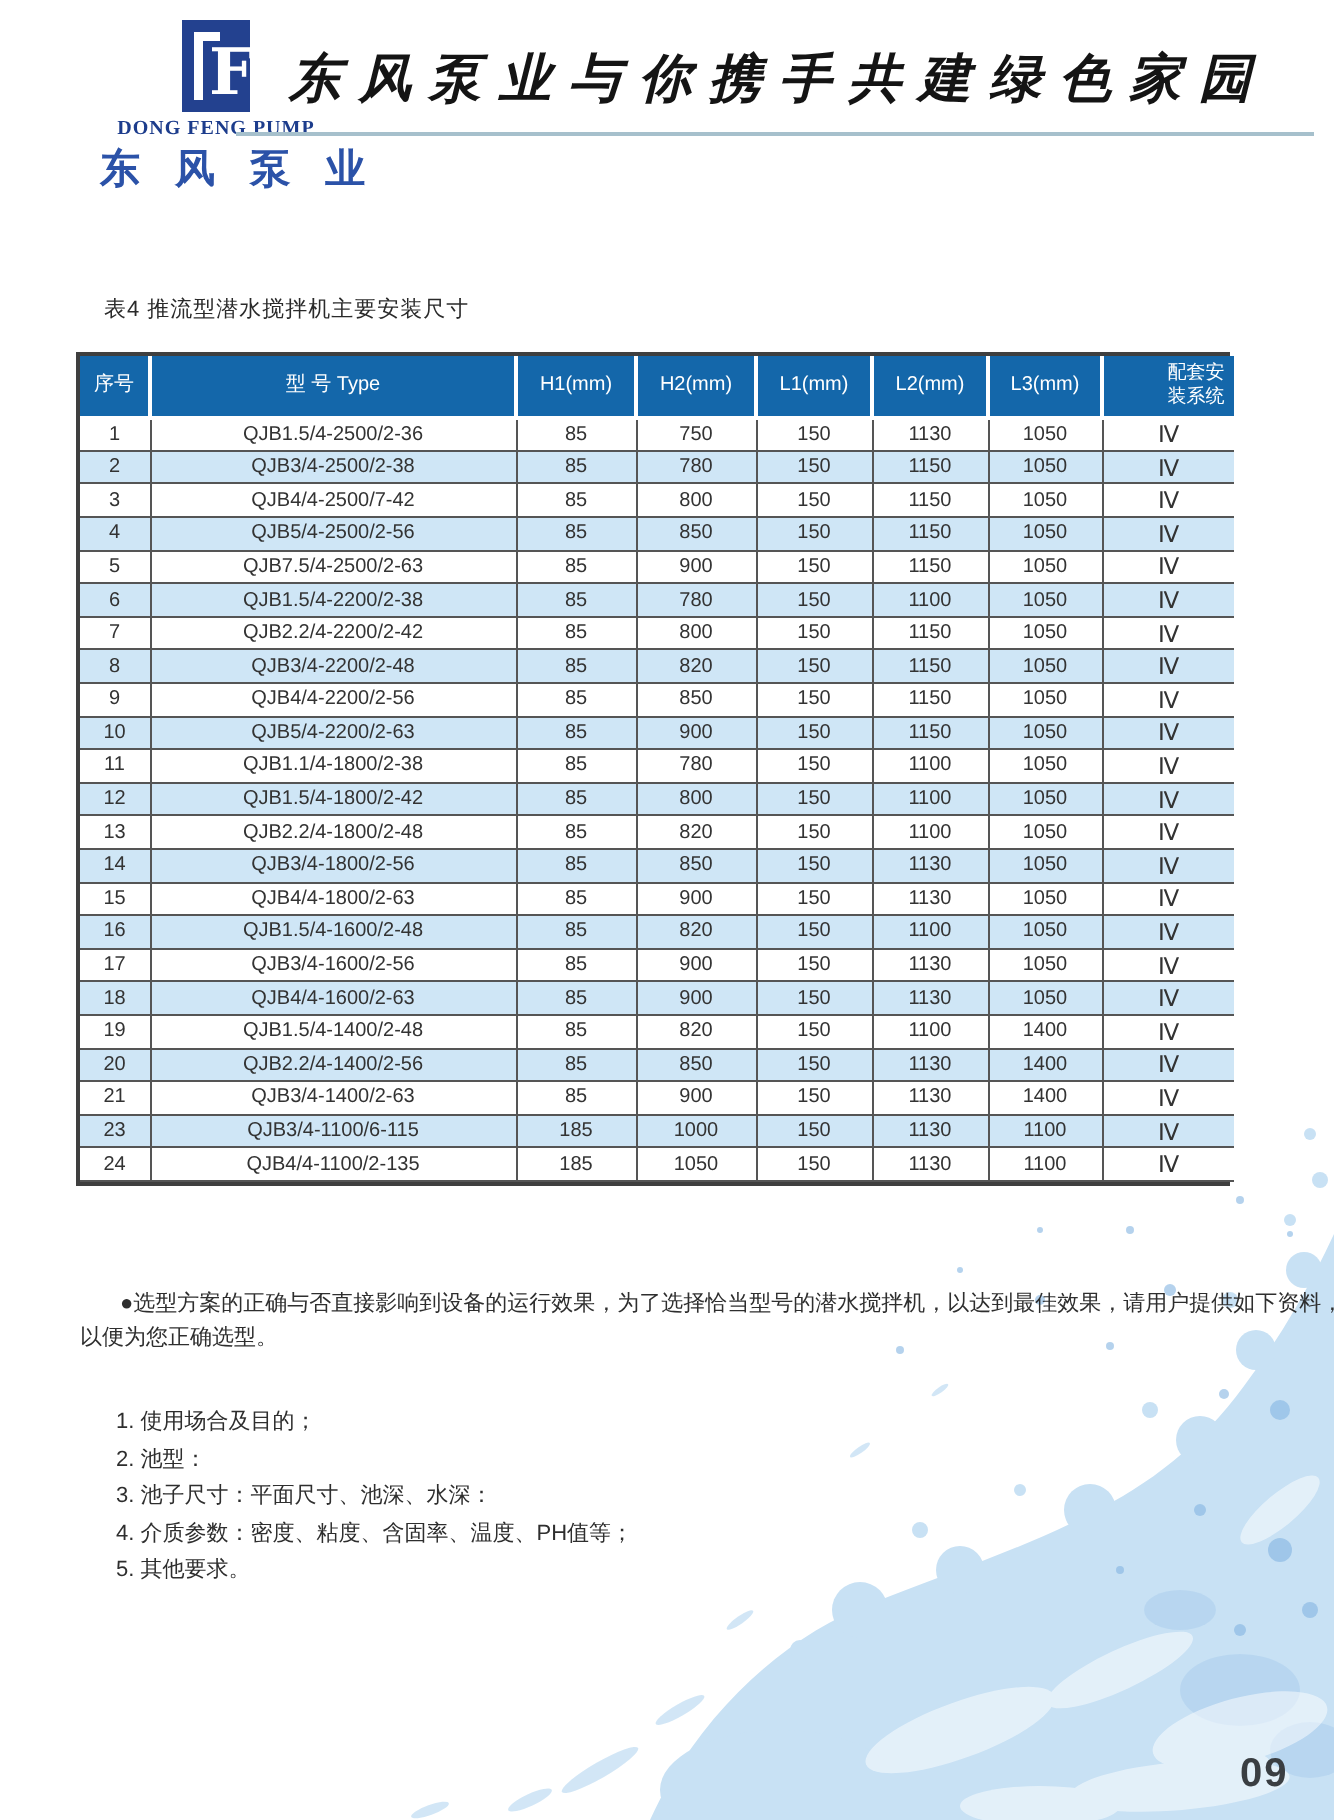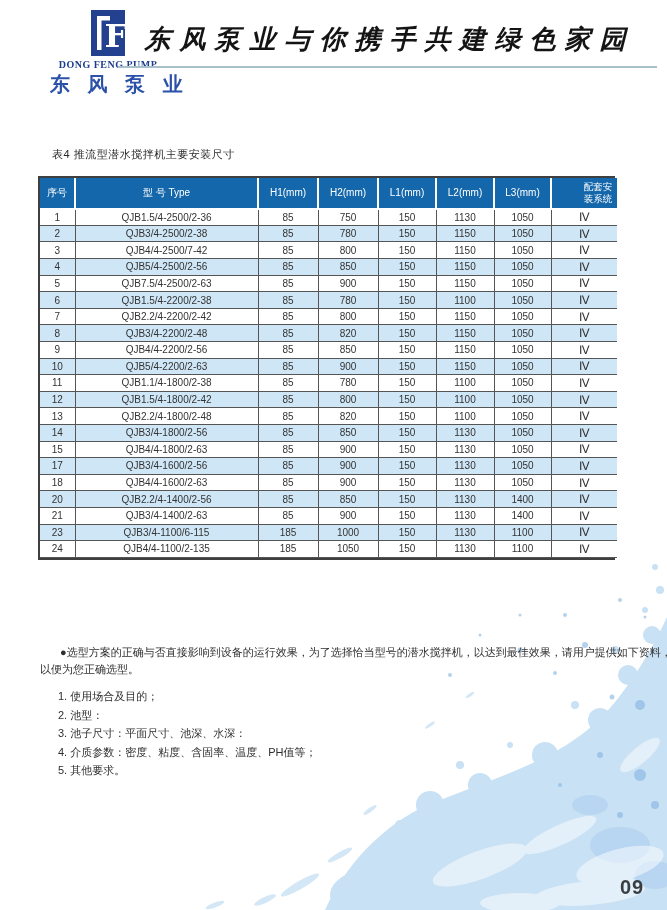--- a/index.html
+++ b/index.html
@@ -35,21 +35,21 @@
        vertical-align:middle; height:16.6px; padding:0 2px; background:#ffffff;
        white-space:nowrap; overflow:hidden; }
   td:first-child { border-left:none; }
   td:last-child  { border-right:none; font-size:11.5px; }
   tbody tr:nth-child(even) td { background:#cfe6f6; }
   
   .notes { position:absolute; left:40px; top:644px; width:606px; color:#2e2e2e;
            font-size:11px; line-height:17px; }
   .intro-line1 { padding-left:20px; white-space:nowrap; }
   .intro-line2 { white-space:nowrap; }
-  .notes-list { margin-top:9px; padding-left:18px; list-style:none; }
+  .notes-list { margin-top:24px; padding-left:18px; list-style:none; }
   .notes-list li { line-height:18.5px; white-space:nowrap; }
   
   .splash { position:absolute; left:0; top:555px; width:667px; height:355px; z-index:0;
             pointer-events:none; }
   .content-layer { position:absolute; inset:0; z-index:1; }
   .page-number { position:absolute; left:620px; top:876px; z-index:2; font-size:20px;
                  font-weight:bold; color:#3a3e42; letter-spacing:1px; }
 </style>
 </head>
 <body>
@@ -305,37 +305,57 @@
               <td>15</td>
               <td>QJB4/4-1800/2-63</td>
               <td>85</td>
               <td>900</td>
               <td>150</td>
               <td>1130</td>
               <td>1050</td>
               <td>Ⅳ</td>
             </tr>
             <tr>
+              <td>16</td>
+              <td>QJB1.5/4-1600/2-48</td>
+              <td>85</td>
+              <td>820</td>
+              <td>150</td>
+              <td>1100</td>
+              <td>1050</td>
+              <td>Ⅳ</td>
+            </tr>
+            <tr>
               <td>17</td>
               <td>QJB3/4-1600/2-56</td>
               <td>85</td>
               <td>900</td>
               <td>150</td>
               <td>1130</td>
               <td>1050</td>
               <td>Ⅳ</td>
             </tr>
             <tr>
               <td>18</td>
               <td>QJB4/4-1600/2-63</td>
               <td>85</td>
               <td>900</td>
               <td>150</td>
               <td>1130</td>
               <td>1050</td>
+              <td>Ⅳ</td>
+            </tr>
+            <tr>
+              <td>19</td>
+              <td>QJB1.5/4-1400/2-48</td>
+              <td>85</td>
+              <td>820</td>
+              <td>150</td>
+              <td>1100</td>
+              <td>1400</td>
               <td>Ⅳ</td>
             </tr>
             <tr>
               <td>20</td>
               <td>QJB2.2/4-1400/2-56</td>
               <td>85</td>
               <td>850</td>
               <td>150</td>
               <td>1130</td>
               <td>1400</td>

